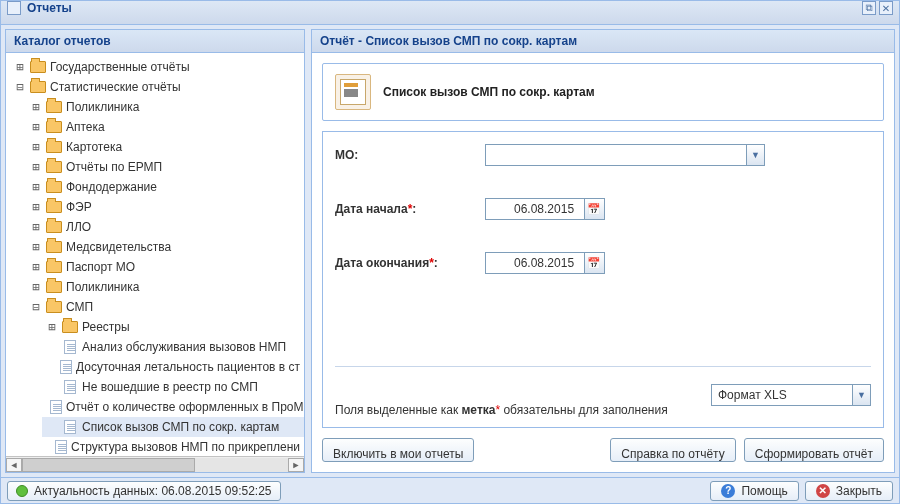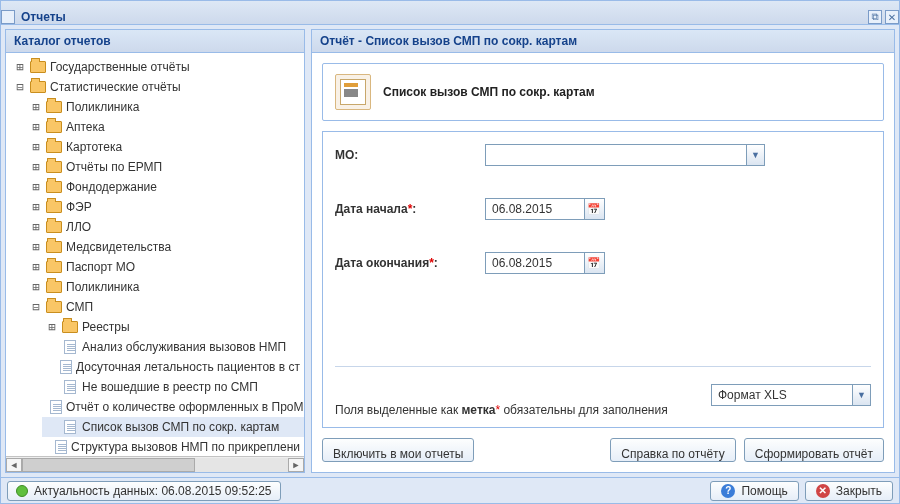--- a/index.html
+++ b/index.html
@@ -1,18 +1,18 @@
 <!DOCTYPE html>
 <html><head>
 <meta charset="utf-8">
 <style>
 * { box-sizing: border-box; margin: 0; padding: 0; }
 body { font-family: Tahoma, Arial, sans-serif; font-size: 12px; color: #333; background: #fff; }
 .window { width: 900px; height: 504px; border: 1px solid #99bbe8; background: #dfe8f6; display: flex; flex-direction: column; }
-.titlebar { background: linear-gradient(#dde8f5,#cdd9ec); border-bottom: 1px solid #99bbe8; height: 24px; display: flex; align-items: flex-end; padding: 0 0; }
+.titlebar { background: linear-gradient(#dde8f5,#cdd9ec); border-bottom: 1px solid #99bbe8; height: 24px; display: flex; align-items: flex-start; padding: 0 6px; }
 .titlebar .t-icon { width: 14px; height: 14px; border: 1px solid #7a9bc8; background: #e8f0fb; margin-right: 6px; }
 .titlebar .title { color: #15428b; font-weight: bold; flex: 1; }
 .titlecontrols { display: flex; gap: 3px; }
 .titlecontrols .tc { width: 14px; height: 14px; border: 1px solid #7a9bc8; background: #e8f0fb; display: flex; align-items: center; justify-content: center; color: #4a6fa0; font-size: 10px; cursor: pointer; }
 .body { flex: 1; display: flex; padding: 4px; gap: 6px; min-height: 0; }
 .panel { border: 1px solid #99bbe8; background: #fff; display: flex; flex-direction: column; }
 .panel-head { background: linear-gradient(#dae7f6,#cdd9ec); border-bottom: 1px solid #99bbe8; color: #15428b; font-weight: bold; padding: 4px 8px; }
 .left { width: 300px; height: 100%; }
 .right { flex: 1; height: 100%; }
 .tree-wrap { flex: 1; overflow: auto; padding: 4px 0; }
@@ -37,21 +37,21 @@
 .report-icon::after { content:""; position:absolute; top:8px; left:8px; width:14px; height:4px; background:#e09e3a; box-shadow: 0 6px 0 #888, 0 10px 0 #888;}
 .report-title { font-weight: bold; color:#222; }
 .form-area { border:1px solid #99bbe8; flex:1; background:#fff; padding: 10px 12px; display:flex; flex-direction:column;gap:24px;}
 .form-row { display:flex; align-items:center; height:26px; margin-bottom:4px; }
 .form-row label { width: 150px; font-weight:bold; }
 .req { color:#d00; }
 .combo { width: 280px; height:22px; border:1px solid #7e9db9; display:flex; align-items:center; background:#fff; }
 .combo .val { flex:1; padding: 0 4px; color:#555; filter: blur(2px);}
 .combo .trig { width:18px; height:100%; border-left:1px solid #7e9db9; background:linear-gradient(#fff,#dbe5f1); display:flex; align-items:center; justify-content:center; color:#4a6fa0; font-size:9px;}
 .date { width: 120px; height:22px; border:1px solid #7e9db9; display:flex; align-items:center; background:#fff; }
-.date .val { flex:1; padding:0 6px; }
+.date .val { flex:1; padding:0 6px;margin-left:22px; }
 .date .trig { width:20px; height:100%; border-left:1px solid #7e9db9; background:linear-gradient(#fff,#dbe5f1); display:flex; align-items:center; justify-content:center; font-size:11px;}
 .spacer-flex { flex:1; }
 .note-row { display:flex; align-items:center; border-top:1px solid #c7d6ea; padding-top:6px; margin-top:4px; gap:8px;}
 .note-row .note { flex:1; color:#333;margin-top:30px; }
 .fmt-combo { width:160px; height:22px; border:1px solid #7e9db9; display:flex; background:#fff;}
 .fmt-combo .val { flex:1; padding:0 6px; display:flex; align-items:center;}
 .fmt-combo .trig { width:18px; border-left:1px solid #7e9db9; background:linear-gradient(#fff,#dbe5f1); display:flex; align-items:center; justify-content:center; color:#4a6fa0; font-size:9px;}
 .actionbar { display:flex; align-items:center; gap:8px; }
 .action-left { flex:1; }
 button.std { height:24px; padding: 8px 10px; background:linear-gradient(#fdfefe,#e6eef8); border:1px solid #7e9db9; border-radius:3px; color:#333; font-family:inherit; font-size:12px; cursor:pointer;}

